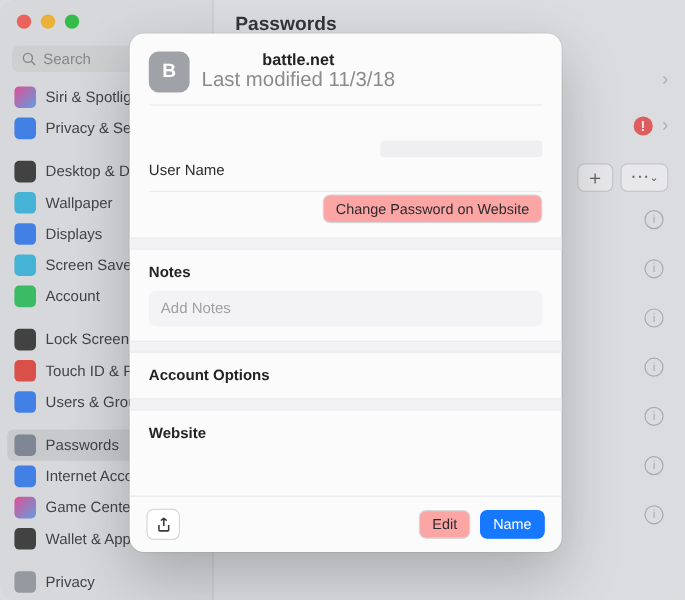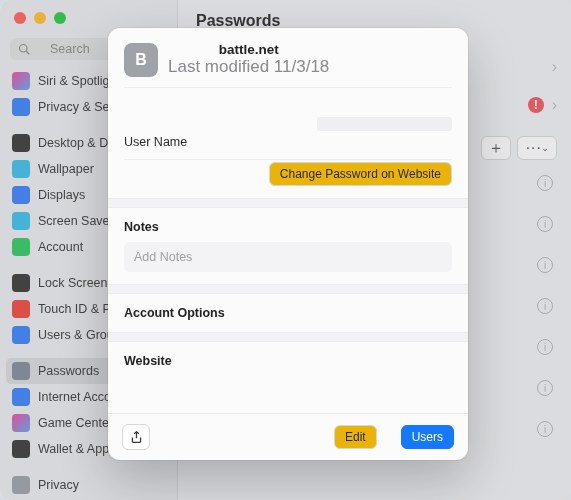--- a/index.html
+++ b/index.html
@@ -36,21 +36,21 @@
     padding-top: 38px;
     font-size: 12.5px;
     color: #333;
     border-right: 1px solid #d6d7d9;
   }
   .search {
     margin: 0 10px 8px 10px;
     background: #dddedf;
     border-radius: 6px;
     padding: 4px 8px;
-    display: flex; align-items: center; gap: 20px;
+    display: flex; align-items: center; gap: 6px;
     color: #8a8a8c;
   }
   .search svg { width: 12px; height: 12px; fill: #8a8a8c; }
   .sb-item {
     display: flex; align-items: center; gap: 8px;
     padding: 4px 12px;
     color: #3b3b3d;
     white-space: nowrap;
     overflow: hidden;
   }
@@ -159,21 +159,21 @@
   .hr { height: 1px; background: #ececee; margin: 0 16px; }
 
   .val-masked {
     width: 135px; height: 14px; border-radius: 3px;
     background: #efeff1;
   }
   .dots { letter-spacing: 1.5px; color: #2b2b2d; font-size: 9px; }
 
   .btn {
     border: 1px solid #d6d7d9;
-    background: #eab308;
+    background: #fca5a5;
     border-radius: 6px;
     padding: 4px 10px;
     font-size: 12px;
     color: #2b2b2d;
     cursor: pointer;
   }
   .btn.primary {
     background: #1677ff; color: #fff; border-color: #1677ff;
     font-weight: 500;
   }
@@ -191,21 +191,21 @@
     border-radius: 6px;
     padding: 8px 10px;
     color: #a0a0a3;
     min-height: 30px;
   }
 
   .sheet-ft {
     margin-top: auto;
     border-top: 1px solid #e8e8ea;
     padding: 10px 14px;
-    display: flex; align-items: center; gap: 24px;
+    display: flex; align-items: center; gap: 8px;
   }
   .share {
     width: 28px; height: 26px; border: 1px solid #d6d7d9; border-radius: 6px;
     display:flex; align-items:center; justify-content:center;
     background: #fff;
   }
   .share svg { width: 13px; height: 13px; stroke: #3a3a3c; fill:none; stroke-width:1.6; }
   .spacer { flex: 1; }
 </style>
 </head>
@@ -360,17 +360,17 @@
     <div class="sect-title">Website</div>
 
     <div class="sheet-ft">
       <div class="share">
         <svg viewBox="0 0 16 16">
             <path d="M8 1 L8 9 M5 3.5 L8 1 L11 3.5 M3 8 v5 a1 1 0 0 0 1 1 h8 a1 1 0 0 0 1 -1 v-5"></path>
           </svg>
       </div>
       <div class="spacer"></div>
       <button class="btn">Edit</button>
-      <button class="btn primary">Users</button>
+      <button class="btn primary">Name</button>
     </div>
   </div>
 
 </div>
 
 </body></html>

